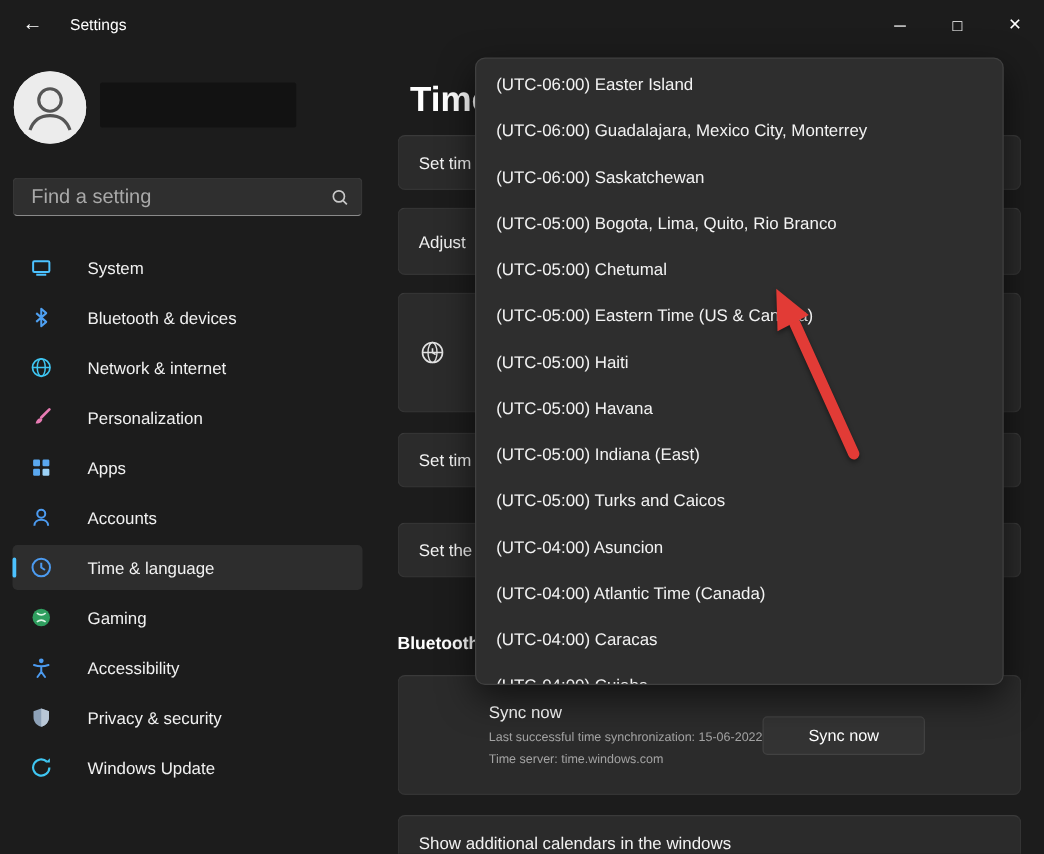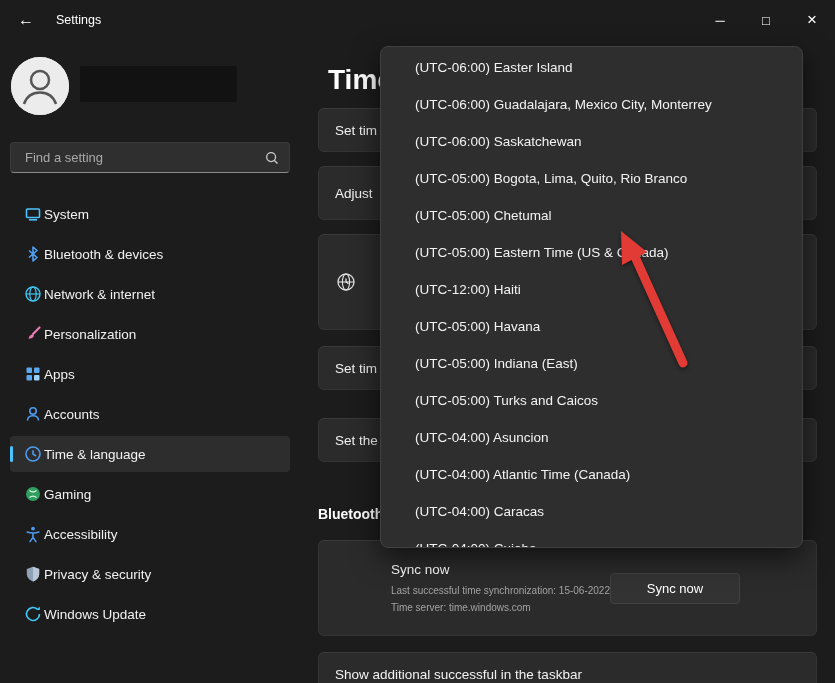--- a/index.html
+++ b/index.html
@@ -22,25 +22,25 @@
   
   .sidebar { position:absolute; left:0; top:40px; width:300px; bottom:0; }
   .avatar { position:absolute; left:11px; top:17px; width:58px; height:58px; border-radius:50%;
     background:#ececec; display:flex; align-items:center; justify-content:center; }
   .redacted { position:absolute; left:80px; top:26px; width:157px; height:36px;
     background:#121212; border-radius:2px; }
   .searchbox { position:absolute; left:10px; top:102px; width:280px; height:31px;
     background:#2f2f2f; border:1px solid #3a3a3a; border-bottom:1px solid #8a8a8a;
     border-radius:4px; display:flex; align-items:center; padding:0 8px 0 12px; }
   .searchbox input { flex:1; background:transparent; border:none; outline:none;
-    color:#d6d6d6; font-size:13px; font-family:"Liberation Sans",sans-serif; }
+    color:#d6d6d6; font-size:16px; font-family:"Liberation Sans",sans-serif; }
   .searchbox input::placeholder { color:#a9a9a9; }
   .nav { position:absolute; left:0; top:156px; right:0; list-style:none; margin:0; padding:0; }
   .nav-item { position:relative; height:36px; margin:0 10px 4px 10px; border-radius:4px;
-    display:flex; align-items:center; gap:2px; padding-left:14px; font-size:13.5px; color:#f1f1f1;
+    display:flex; align-items:center; gap:28px; padding-left:14px; font-size:13.5px; color:#f1f1f1;
     cursor:default; }
   .nav-item.selected { background:#2d2d2d; }
   .nav-item.selected::before { content:""; position:absolute; left:0; top:10px; width:3px; height:16px;
     border-radius:2px; background:#4cc2ff; }
   .nav-ic { width:18px; height:18px; flex:0 0 18px; display:flex; align-items:center; justify-content:center; }
 
   
   .main { position:absolute; left:300px; top:40px; right:0; bottom:0; }
   .page-title { position:absolute; left:18px; top:14px; font-size:28px; font-weight:bold; margin:10px; }
   .card { position:absolute; left:18px; right:18px; background:#2b2b2b;
@@ -59,21 +59,21 @@
   .sync-btn { width:130px; height:31px; background:#333333; border:1px solid #424242;
     border-radius:4px; color:#ffffff; font-size:13px; display:flex; align-items:center; justify-content:center;
     font-family:"Liberation Sans",sans-serif; }
   .card.calrow { top:612px; height:60px; align-items:flex-start; padding-top:14px; }
 
   
   .dropdown { position:absolute; left:380px; top:46px; width:423px; height:502px;
     background:#2e2e2e; border:1px solid #404040; border-radius:8px;
     box-shadow:0 10px 28px rgba(0,0,0,.6); overflow:hidden; z-index:10; padding-top:2px; }
   .dropdown ul { list-style:none; margin:0; padding:0; }
-  .dd-item { height:37px; display:flex; align-items:center; padding:0 34px;
+  .dd-item { height:37px; display:flex; align-items:center; padding:0 16px;
     font-size:13.5px; color:#f3f3f3; white-space:nowrap; }
 
   
   .arrow-overlay { position:absolute; inset:0; z-index:20; pointer-events:none;
     filter:drop-shadow(0 2px 2px rgba(0,0,0,.45)); }
 
   svg { display:block; }
 </style>
 </head>
 <body>
@@ -257,33 +257,33 @@
     <div class="card sync">
       <div class="sync-left">
         <span class="sync-title">Sync now</span>
         <span class="sync-line">Last successful time synchronization: 15-06-2022</span>
         <span class="sync-line">Time server: time.windows.com</span>
       </div>
       <div class="sync-btn">Sync now</div>
     </div>
 
     <div class="card calrow">
-      <span>Show additional successful in the taskbar</span>
+      <span>Show additional calendars in the windows</span>
     </div>
   </div>
 
   <div class="dropdown">
     <ul>
       <li class="dd-item">(UTC-06:00) Easter Island</li>
       <li class="dd-item">(UTC-06:00) Guadalajara, Mexico City, Monterrey</li>
       <li class="dd-item">(UTC-06:00) Saskatchewan</li>
       <li class="dd-item">(UTC-05:00) Bogota, Lima, Quito, Rio Branco</li>
       <li class="dd-item">(UTC-05:00) Chetumal</li>
       <li class="dd-item">(UTC-05:00) Eastern Time (US &amp; Canada)</li>
-      <li class="dd-item">(UTC-12:00) Haiti</li>
+      <li class="dd-item">(UTC-05:00) Haiti</li>
       <li class="dd-item">(UTC-05:00) Havana</li>
       <li class="dd-item">(UTC-05:00) Indiana (East)</li>
       <li class="dd-item">(UTC-05:00) Turks and Caicos</li>
       <li class="dd-item">(UTC-04:00) Asuncion</li>
       <li class="dd-item">(UTC-04:00) Atlantic Time (Canada)</li>
       <li class="dd-item">(UTC-04:00) Caracas</li>
       <li class="dd-item">(UTC-04:00) Cuiaba</li>
     </ul>
   </div>
 

